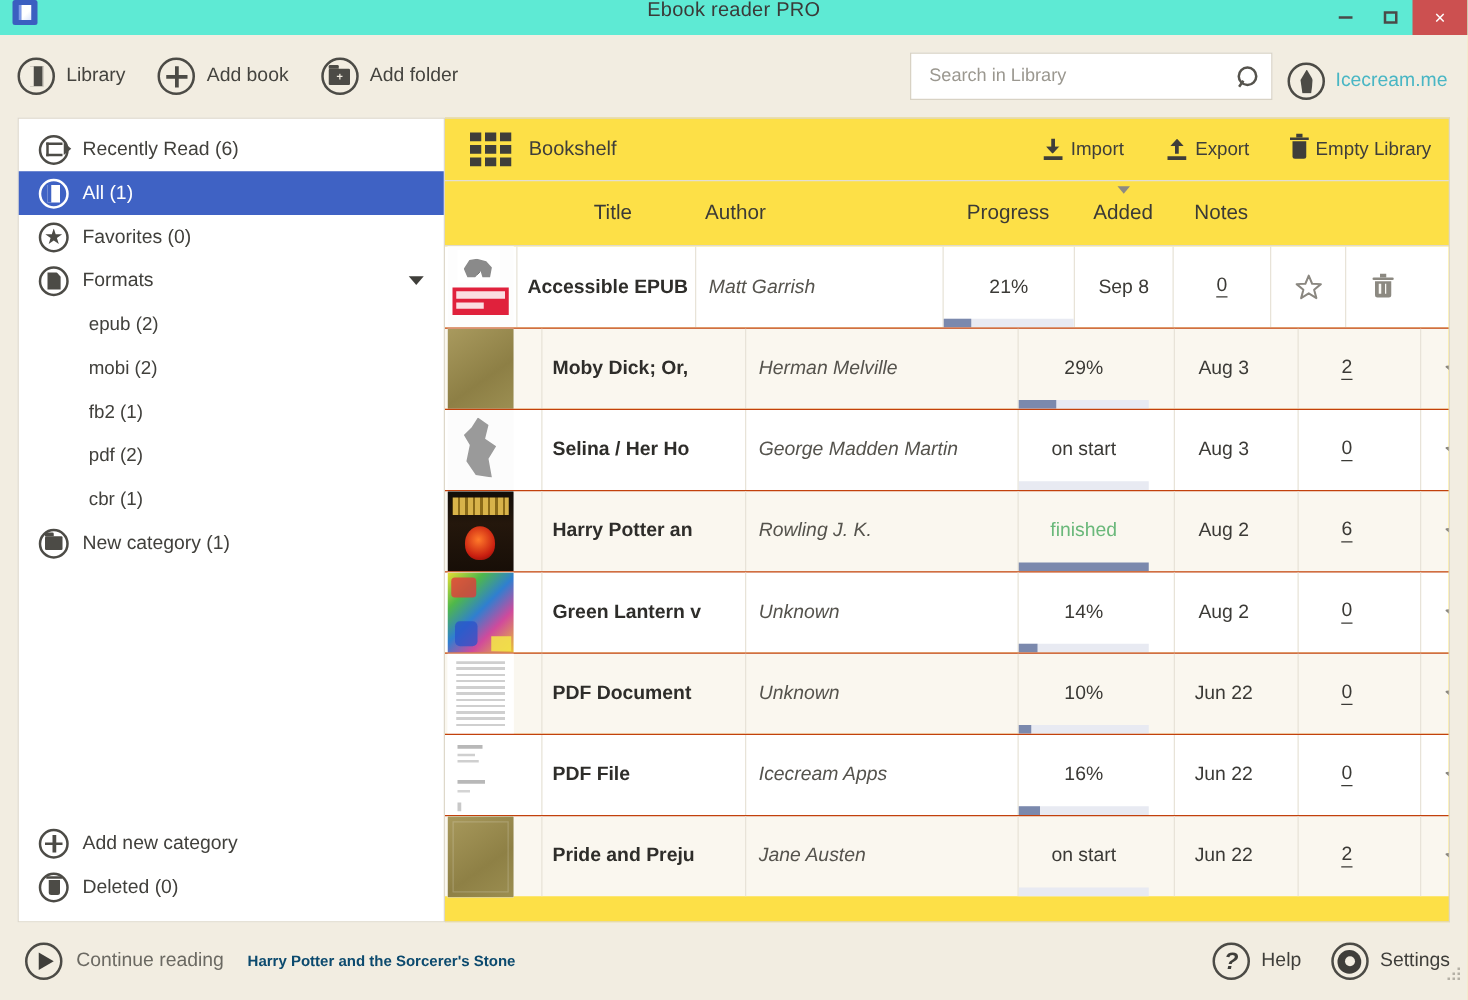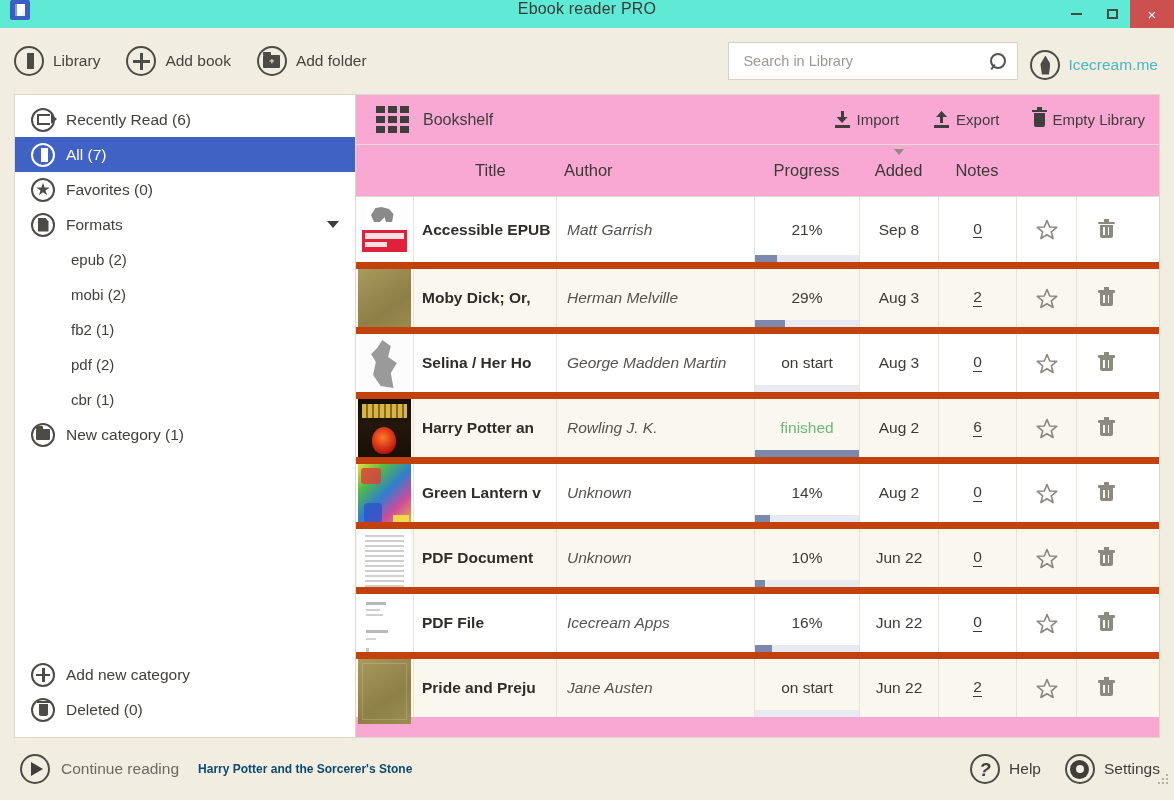--- a/index.html
+++ b/index.html
@@ -141,21 +141,21 @@
   .g-plus:before { left:6px; top:0; width:2.5px; height:14px; }
   .g-plus:after { top:6px; left:0; height:2.5px; width:14px; }
   .g-trash { position: relative; width: 9px; height: 12px; background:#4c4b46; border-radius: 0 0 2px 2px;}
   .g-trash:before { content:""; position:absolute; top:-3px; left:-2px; width:13px; height:2px; background:#4c4b46;}
   .chev { margin-left: auto; margin-right: 16px; width:0;height:0;
     border-left: 6px solid transparent; border-right: 6px solid transparent; border-top: 7px solid #3f3e3a; }
   .side-bottom { margin-top: auto; padding-bottom: 10px; }
 
   
   .main {
-    flex: 1; background: #f9a8d4; border: 1px solid #ded8ca; border-left: none;
+    flex: 1; background: #fde047; border: 1px solid #ded8ca; border-left: none;
     display: flex; flex-direction: column; min-width: 0;
   }
   .shelf-bar {
     height: 50px; min-height: 50px;
     display: flex; align-items: center; padding: 0 14px 0 20px;
     border-bottom: 1px solid #e3ded2;
   }
   .grid-ic { display: grid; grid-template-columns: repeat(3, 9px); grid-template-rows: repeat(3, 7px); gap: 3px; margin-right: 14px; }
   .grid-ic i { background: #3f3e3a; display: block; }
   .shelf-label { font-size: 16px; color: #3f3e3a; }
@@ -175,21 +175,21 @@
 
   
   .thead {
     display: flex; height: 52px; min-height: 52px; align-items: center;
     border-bottom: 1px solid #e0dacd; position: relative;
   }
   .tbody { flex: 1; overflow: hidden; }
   .trow { display: flex; height: 65px; position: relative; }
   .trow.odd { background: #fff; }
   .trow.even { background: #faf7ef; }
-  .trow + .trow { border-top: 7px solid #c2410c; }
+  .trow + .trow { border-top: 1px solid #c2410c; gap: 20px; }
 
   .c-cover   { width: 57px; min-width:57px; }
   .c-title   { width: 143px; min-width:143px; }
   .c-author  { width: 198px; min-width:198px; }
   .c-prog    { width: 105px; min-width:105px; }
   .c-added   { width: 79px;  min-width:79px; }
   .c-notes   { width: 78px;  min-width:78px; }
   .c-fav     { width: 60px;  min-width:60px; }
   .c-del     { width: 60px;  min-width:60px; }
 
@@ -310,21 +310,21 @@
           <span class="sc">
               <i class="g-share"></i>
             </span>
           <span>Recently Read (6)</span>
         </div>
 
         <div class="side-row sel">
           <span class="sc">
               <i class="g-book"></i>
             </span>
-          <span>All (7)</span>
+          <span>All (1)</span>
         </div>
 
         <div class="side-row">
           <span class="sc">
               <i class="g-star"></i>
             </span>
           <span>Favorites (0)</span>
         </div>
 
         <div class="side-row">

